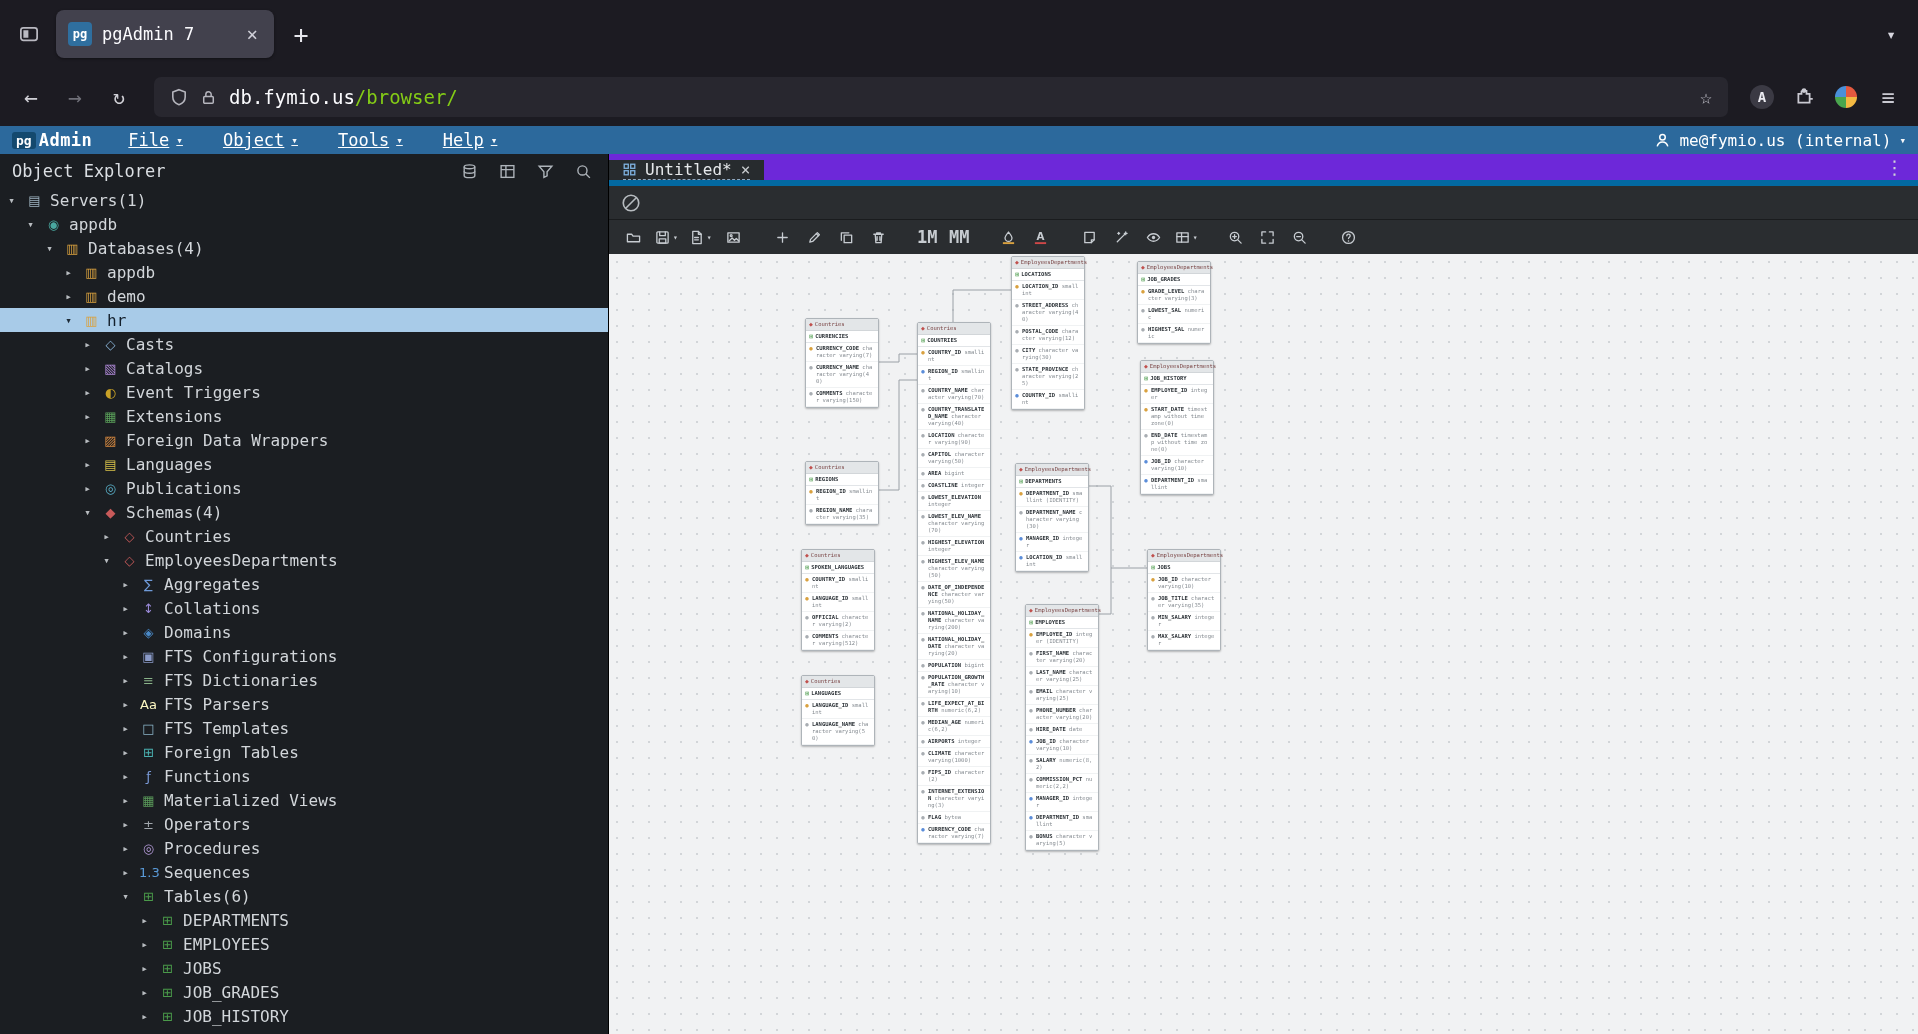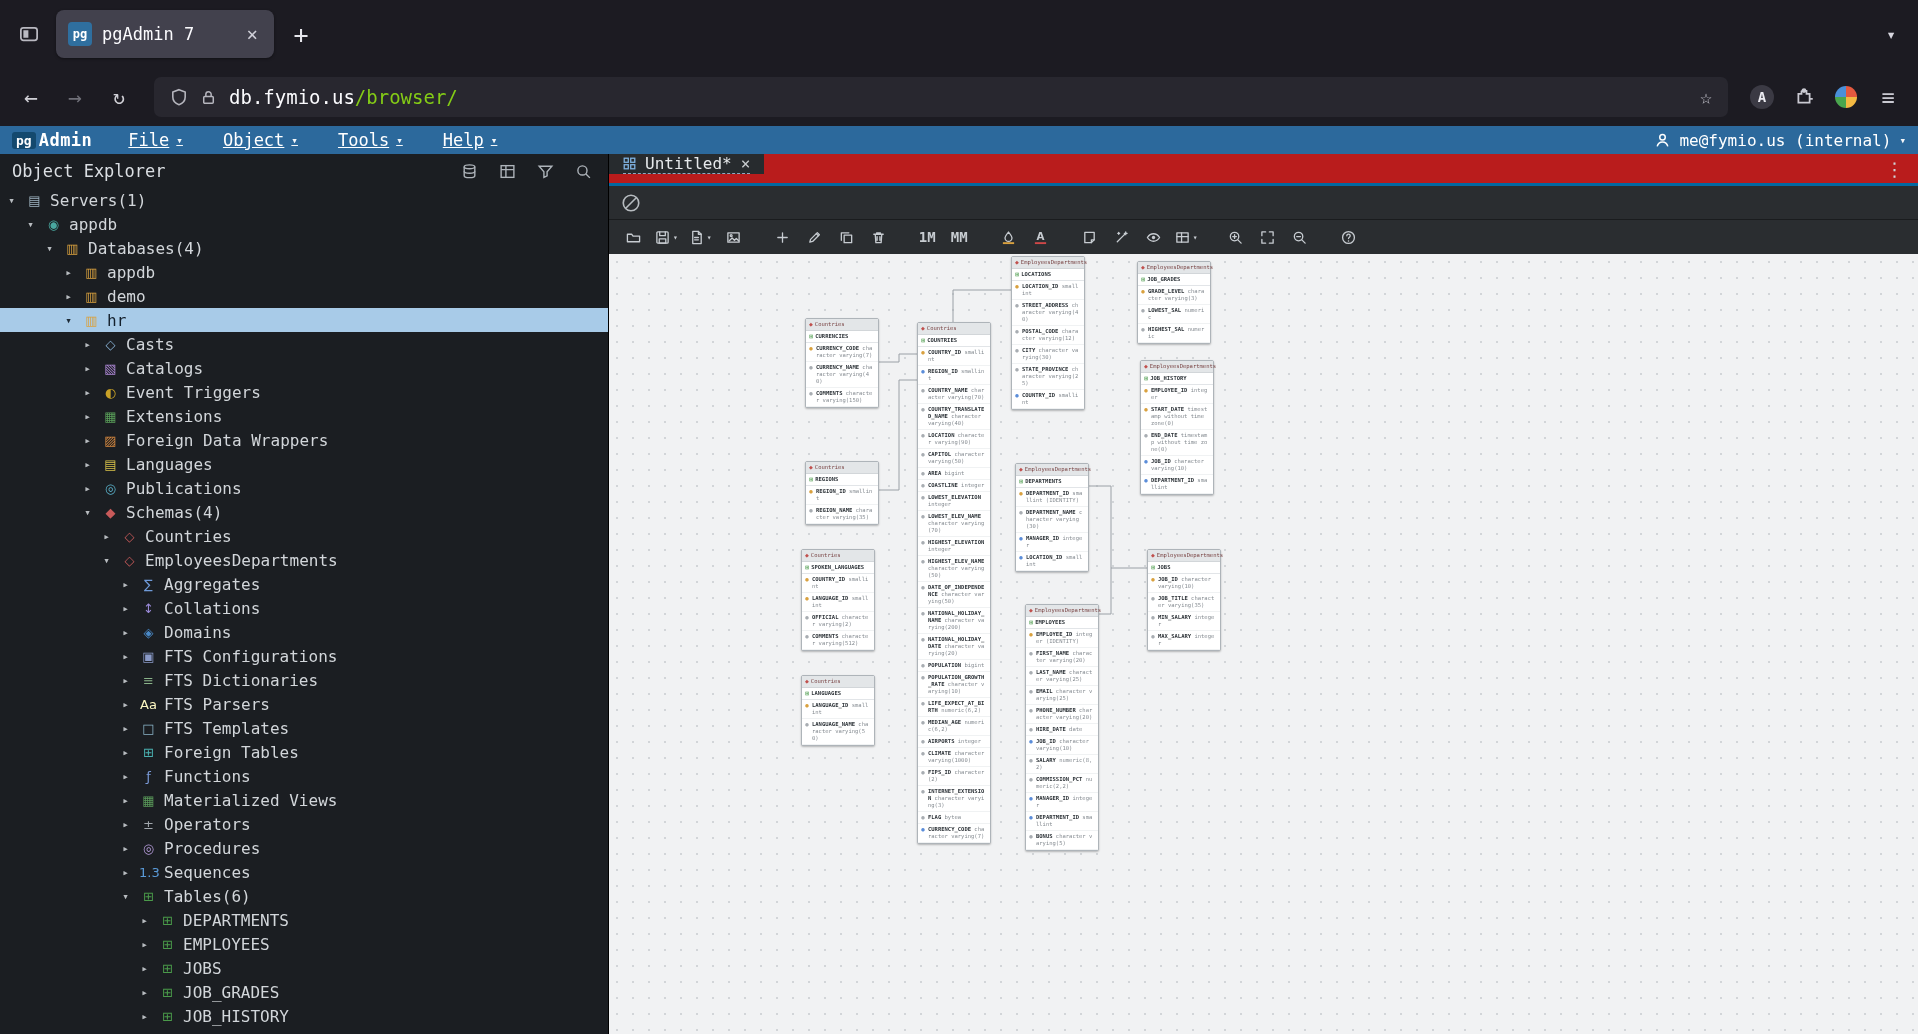--- a/index.html
+++ b/index.html
@@ -55,36 +55,36 @@
   .exp-tools button { width:26px; height:26px; display:grid; place-items:center; color:#aeb4ba; border-radius:4px; }
   #tree { flex:1; overflow:hidden; font-size:16px; }
   .trow { height:24px; display:flex; align-items:center; gap:6px; white-space:nowrap; }
   .trow.selected { background:#a8cbe8; color:#14202c; }
   .chev { width:15px; flex:none; font-size:11px; color:#b8bcc0; text-align:center; }
   .trow.selected .chev { color:#1c2a36; }
   .ticon { width:19px; flex:none; text-align:center; font-size:13px; font-family:"DejaVu Sans", sans-serif; }
 
   
   #erd { flex:1; min-width:0; display:flex; flex-direction:column; background:#202325; }
-  #erd-tabbar { height:32px; flex:none; display:flex; align-items:flex-start; background:#b91c1c; border-bottom:3px solid #0369a1; }
+  #erd-tabbar { height:32px; flex:none; display:flex; align-items:flex-end; background:#6d28d9; border-bottom:6px solid #0369a1; }
   .erd-tab { display:flex; align-items:center; padding:0 14px; background:#272b2e; color:#e6e9eb; font-size:16px; }
   .erd-tab-inner { display:flex; align-items:center; gap:9px; height:70%; border-bottom:1px dashed #8fa8c0; }
   .erd-tab .close { color:#c6cacd; font-size:16px; }
   .kebab { margin-left:auto; align-self:center; color:#d0d4d8; font-size:19px; padding:0 14px; }
 
   #erd-connbar { height:34px; flex:none; background:#2a2d30; display:flex; align-items:center; gap:10px;
                  padding:0 12px; border-bottom:1px solid #1a1c1e; }
   .conn-icon { color:#b7bcc0; }
   .conn-box { width:466px; height:26px; border:1px solid #c0c4c8; border-radius:3px; background:#eef0f2;
               color:#2c3338; font-size:15px; display:flex; align-items:center; padding:0 10px; }
 
   #erd-toolbar { height:34px; flex:none; background:#2a2d30; display:flex; align-items:center; padding:0 10px; gap:3px; }
   .tbtn { height:26px; min-width:29px; padding:0 4px; border-radius:3px; display:flex; align-items:center;
           justify-content:center; gap:2px; color:#c7ccd1; }
-  .tlabeltxt { font-size:14px; font-weight:bold; }
+  .tlabeltxt { font-size:17px; font-weight:bold; }
   .tcaret { font-size:8px; margin-left:1px; }
   .tsep { width:14px; }
 
   #erd-canvas { flex:1; position:relative; overflow:hidden; background:#f1f2f3;
     background-image:radial-gradient(#d2d5d8 1px, transparent 1.3px); background-size:16px 16px; }
   #relations { position:absolute; inset:0; width:100%; height:100%; pointer-events:none; }
   #relations polyline { fill:none; stroke:#9aa0a6; stroke-width:1; }
 
   .enode { position:absolute; width:74px; background:#fff; border:1px solid #aeb4b9; border-radius:2px;
            box-shadow:0 1px 2px rgba(0,0,0,.25); font-size:5.5px; line-height:7px; color:#3a3f44; }

